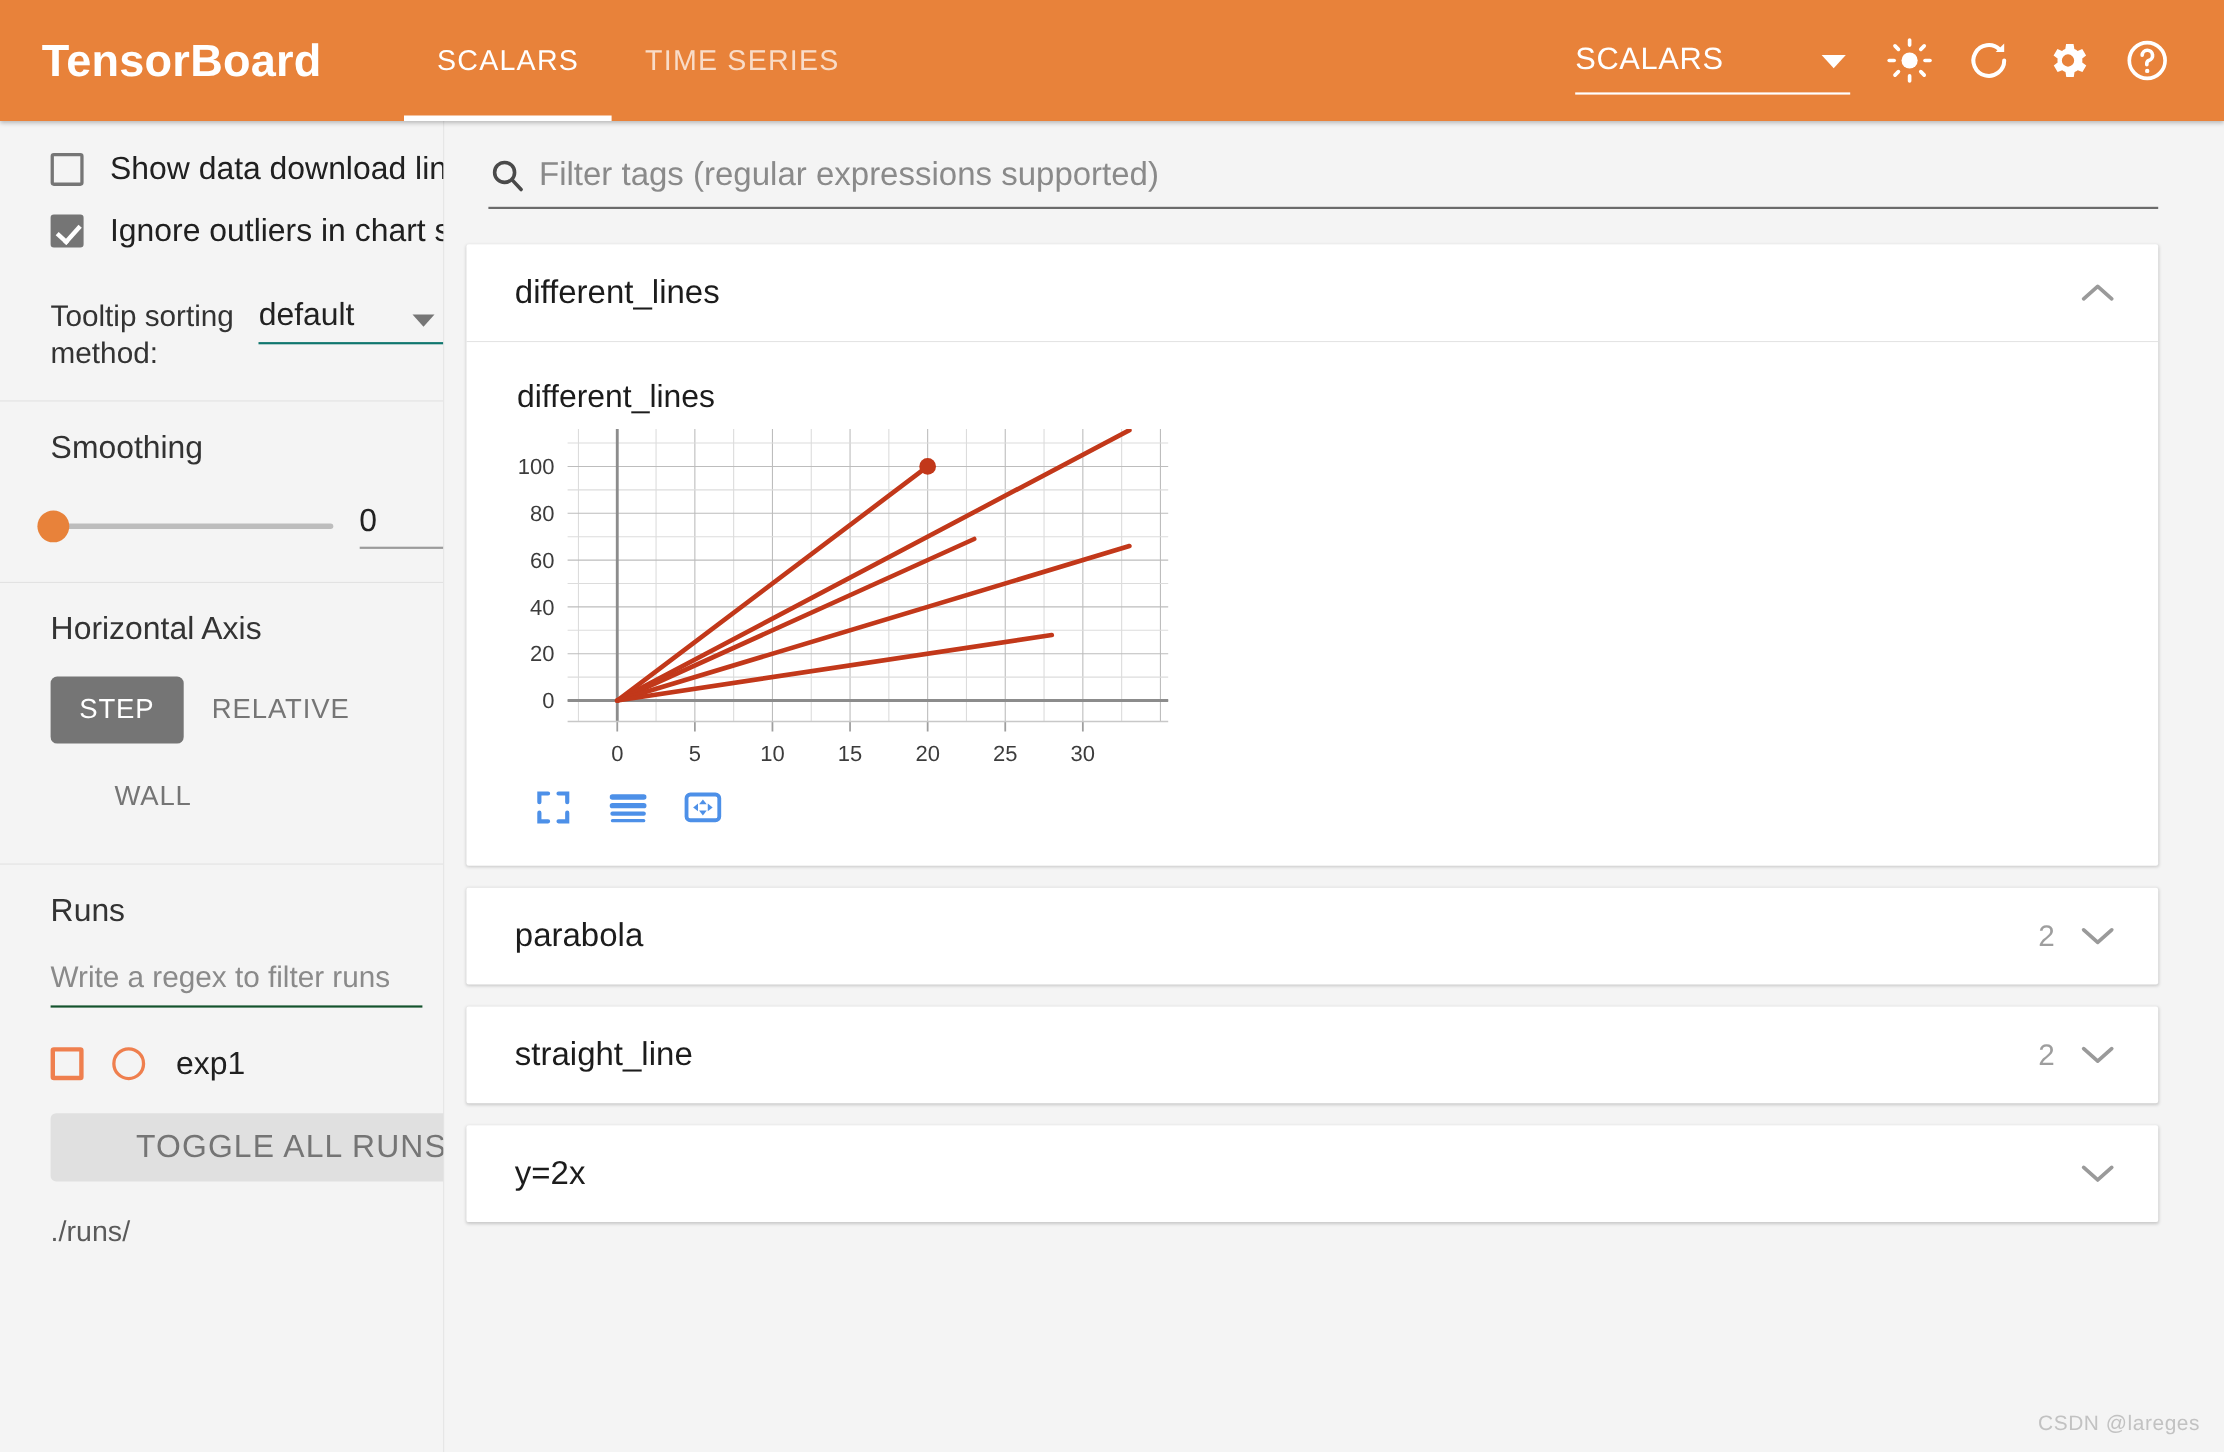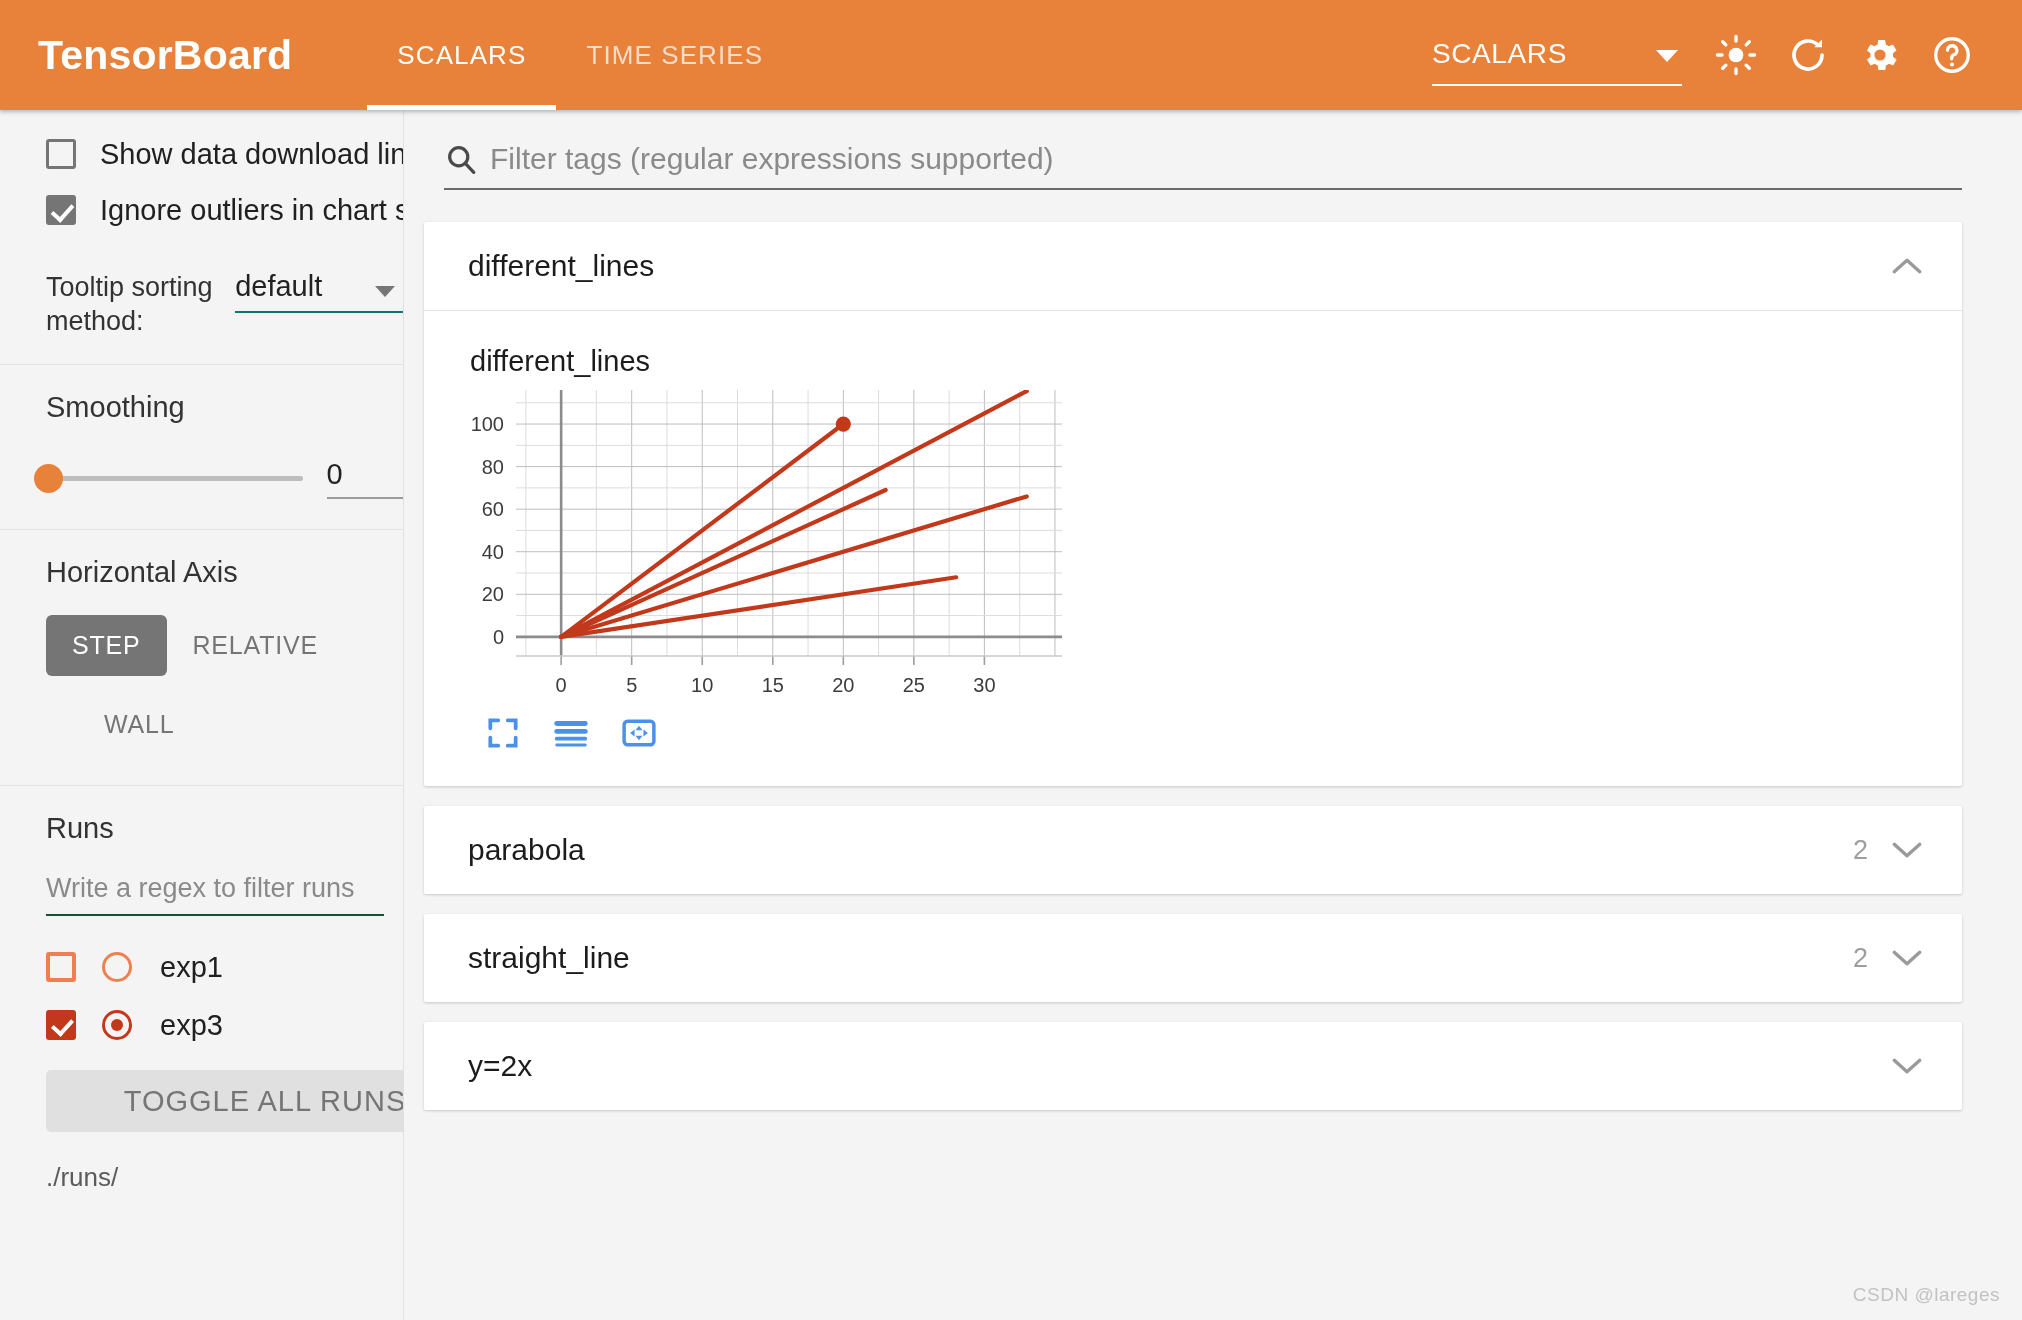--- a/index.html
+++ b/index.html
@@ -345,27 +345,20 @@
     <div class="hdr">Runs</div>
     <div class="filter">
       <span class="ph">Write a regex to filter runs</span>
     </div>
 
     <div id="runlist">
       <div class="runrow">
         <span class="rcb" style="border-color:#ef7f4e"></span>
         <span class="rrad" style="border-color:#ef7f4e"></span>
         <span class="rname">exp1</span>
-      </div>
-      <div class="runrow">
-        <span class="rcb on" style="border-color:#c2381a;background:#c2381a"></span>
-        <span class="rrad on" style="border-color:#c2381a">
-            <i style="position:absolute;left:6px;top:6px;width:12px;height:12px;border-radius:50%;background:#c2381a;display:block"></i>
-          </span>
-        <span class="rname">exp3</span>
       </div>
     </div>
 
     <div id="toggleall">TOGGLE ALL RUNS</div>
     <div id="runspath">./runs/</div>
   </div>
 </div>
 
 <div id="main">
 

